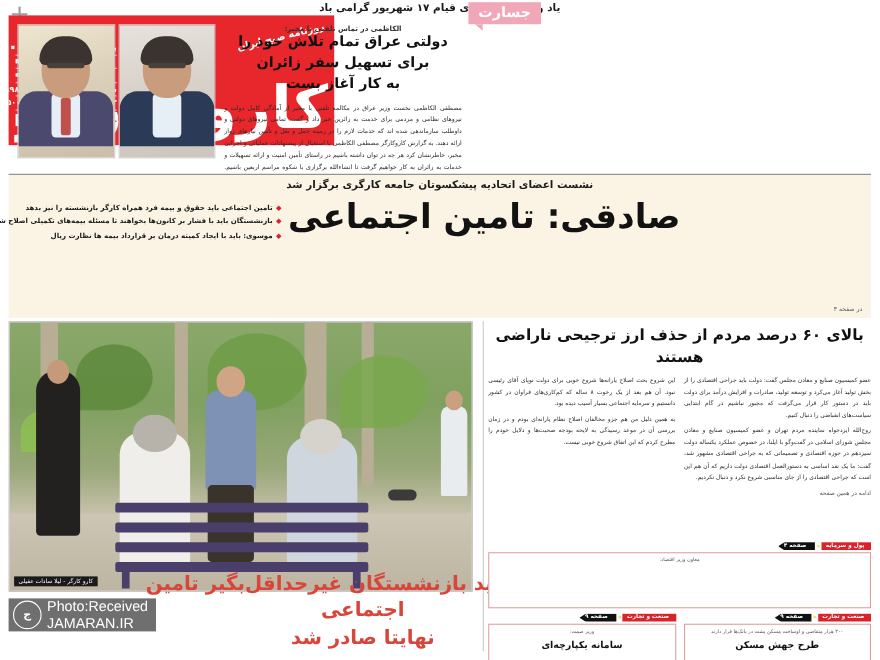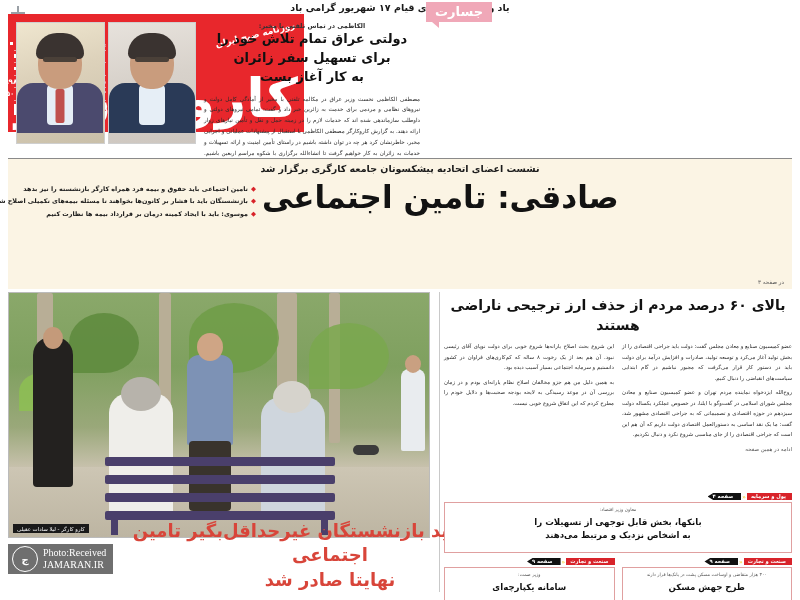--- a/index.html
+++ b/index.html
@@ -143,21 +143,21 @@
     position:absolute;left:8px;bottom:26px;height:30px;
     background:rgba(70,70,70,.78);display:flex;align-items:center;gap:5px;
     padding:0 7px 0 4px;direction:ltr;
   }
   .wm-logo{
     width:24px;height:24px;border-radius:50%;border:1.5px solid #fff;
     display:flex;align-items:center;justify-content:center;color:#fff;
     font-size:10px;font-weight:bold;flex:none;
   }
   .wm-txt{display:flex;flex-direction:column;line-height:1.2;}
-  .wm-txt span{color:#fff;font-size:10px;font-family:Liberation Serif, serif;}
+  .wm-txt span{color:#fff;font-size:13px;font-family:Liberation Sans, sans-serif;}
 
   
   .redhead{
     position:absolute;left:120px;bottom:8px;width:420px;
     color:#d8453a;font-size:18px;font-weight:bold;text-align:center;
     line-height:1.35;direction:rtl;
   }
   .redhead .l2{display:block;}
 
   
@@ -269,21 +269,21 @@
       <div class="bullet">
         <span class="dia">◆</span>
         <span>تامین اجتماعی باید حقوق و بیمه فرد همراه کارگر بازنشسته را نیز بدهد</span>
       </div>
       <div class="bullet">
         <span class="dia">◆</span>
         <span>بازنشستگان باید با فشار بر کانون‌ها بخواهند تا مسئله بیمه‌های تکمیلی اصلاح شود</span>
       </div>
       <div class="bullet">
         <span class="dia">◆</span>
-        <span>موسوی: باید با ایجاد کمیته درمان بر قرارداد بیمه ها نظارت کنیم</span>
+        <span>موسوی: باید با ایجاد کمیته درمان بر قرارداد بیمه ها نظارت ریال</span>
       </div>
     </div>
     <div class="band-more">در صفحه ۳</div>
   </div>
 
   <div class="sep-v"></div>
 
   <div class="mainphoto">
     <div class="tree" style="left:28px;top:0;width:16px;height:170px;"></div>
     <div class="tree" style="left:150px;top:0;width:12px;height:150px;"></div>
@@ -356,24 +356,20 @@
   <div class="boxgrid">
     <div class="boxrow">
       <div class="box">
         <div class="tagbar">
           <div class="tag-red">پول و سرمایه</div>
           <span class="tag-chev">«</span>
           <div class="tag-black">صفحه ۴</div>
         </div>
         <div class="boxbody">
           <div class="box-kicker">معاون وزیر اقتصاد:</div>
-          <div class="box-head">
-            <span>بانکها، بخش قابل توجهی از تسهیلات را</span><br>
-            <span>به اشخاص نزدیک و مرتبط می‌دهند</span>
-          </div>
         </div>
       </div>
     </div>
 
     <div class="boxrow">
       <div class="box">
         <div class="tagbar">
           <div class="tag-red">صنعت و تجارت</div>
           <span class="tag-chev">«</span>
           <div class="tag-black">صفحه ۹</div>

